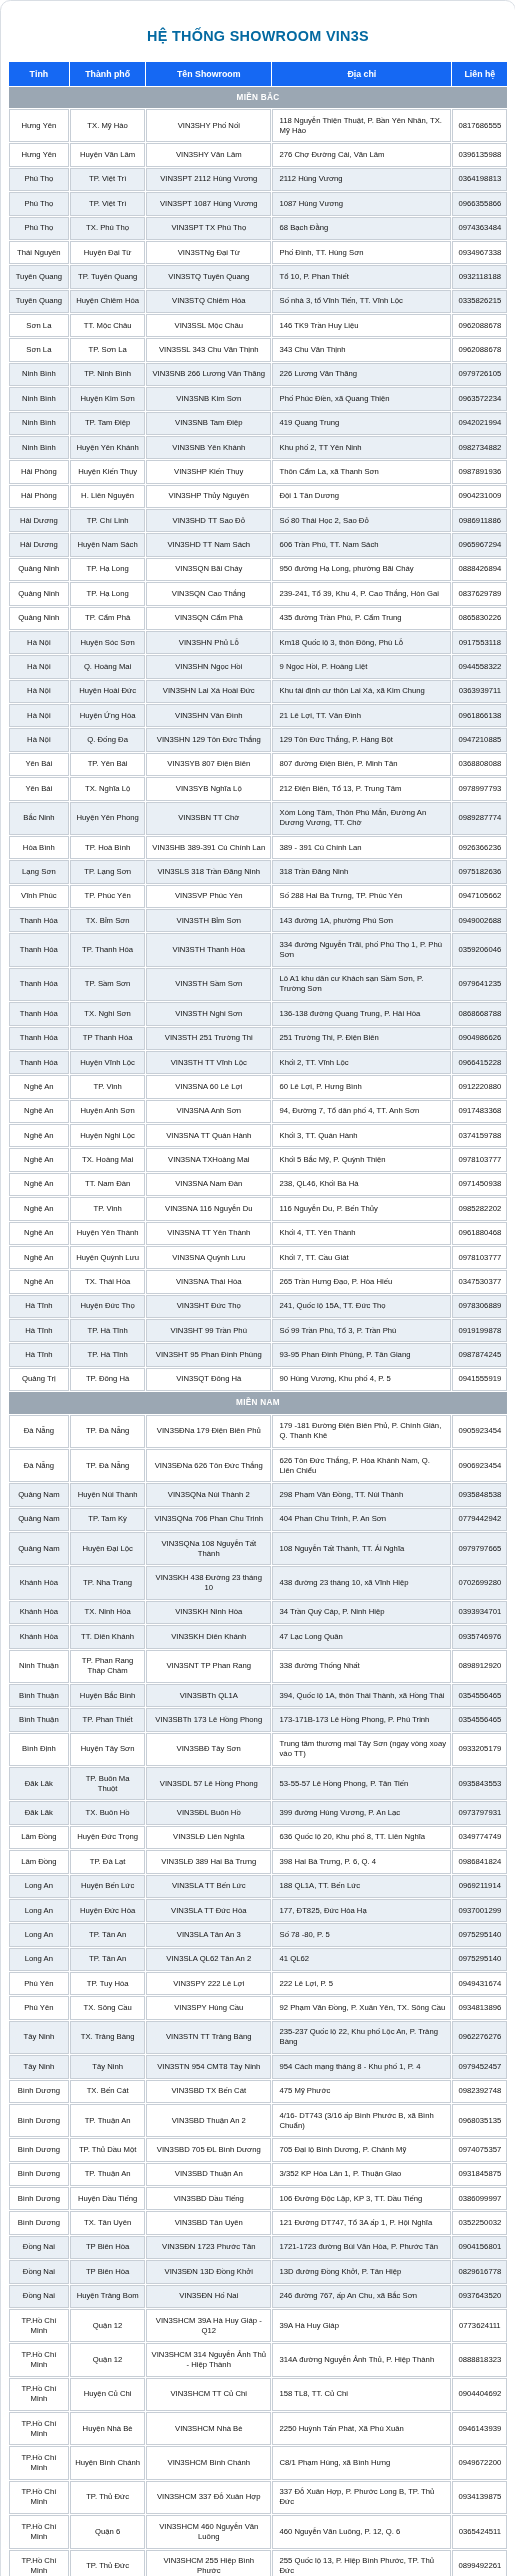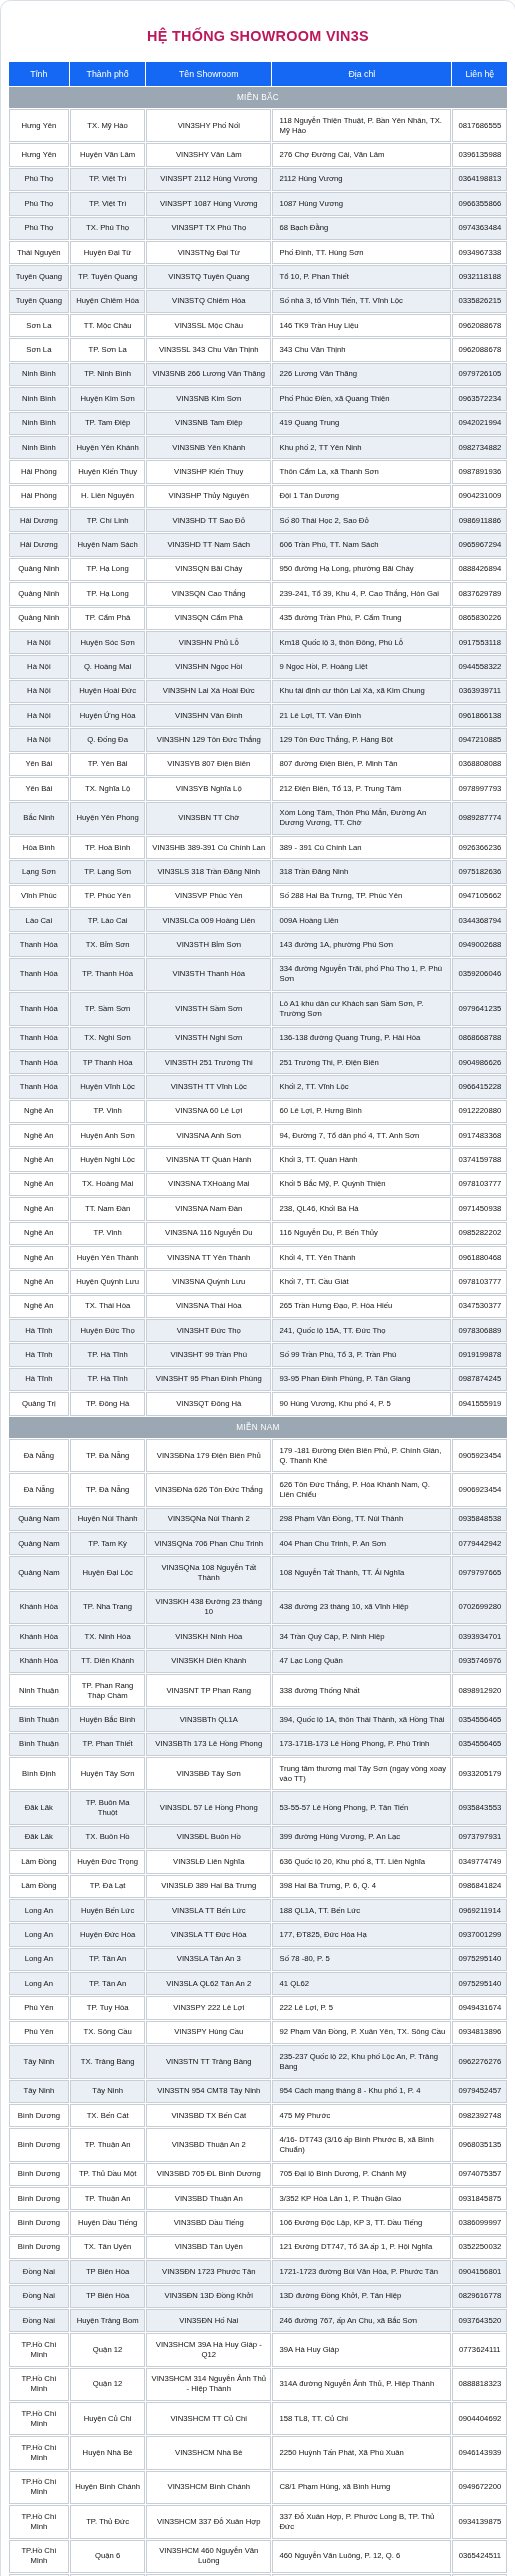--- a/index.html
+++ b/index.html
@@ -17,48 +17,48 @@
     border-radius: 10.3px;
     padding: 5.2px 6.7px 31px 6.7px;
     background: #ffffff;
   }
   .page-title {
     text-align: center;
     font-size: 14.4px;
     font-weight: 700;
     letter-spacing: 0.3px;
     margin: 21.6px 0 17.5px 0;
-    color: #be185d;
+    color: #0369a1;
   }
   table.showrooms {
     width: 100%;
     border-collapse: separate;
     border-spacing: 1px;
     table-layout: fixed;
   }
   col.c-province { width: 12.2%; }
   col.c-city     { width: 15.2%; }
   col.c-showroom { width: 25.3%; }
   col.c-address  { width: 36.2%; }
   col.c-phone    { width: 11.1%; }
 
   th {
     background: var(--accent-blue, #1568f3);
     color: #ffffff;
     font-size: 8.8px;
-    font-weight: 400;
+    font-weight: 700;
     padding: 6.7px 3.1px;
     text-align: center;
     margin-top: 40px;
   }
   td.section-bar {
     background: var(--section-gray, #9ba7b3);
     color: #ffffff;
     font-size: 8.2px;
-    font-weight: 400;
+    font-weight: 700;
     text-align: center;
     padding: 6.2px 3.1px;
     letter-spacing: 0.3px;
   }
   tbody td.cell {
     border: 0.5px solid #c7ced6;
     background: #ffffff;
     font-size: 7.7px;
     line-height: 1.3;
     padding: 5.7px 4.1px;
@@ -319,27 +319,20 @@
     <td class="cell">0975182636</td>
   </tr>
         <tr>
     <td class="cell">Vĩnh Phúc</td>
     <td class="cell">TP. Phúc Yên</td>
     <td class="cell">VIN3SVP Phúc Yên</td>
     <td class="cell addr">Số 288 Hai Bà Trưng, TP. Phúc Yên</td>
     <td class="cell">0947105662</td>
   </tr>
         <tr class="alt">
-    <td class="cell">Lào Cai</td>
-    <td class="cell">TP. Lào Cai</td>
-    <td class="cell">VIN3SLCa 009 Hoàng Liên</td>
-    <td class="cell addr">009A Hoàng Liên</td>
-    <td class="cell">0344368794</td>
-  </tr>
-        <tr class="alt">
     <td class="cell">Thanh Hóa</td>
     <td class="cell">TX. Bỉm Sơn</td>
     <td class="cell">VIN3STH Bỉm Sơn</td>
     <td class="cell addr">143 đường 1A, phường Phú Sơn</td>
     <td class="cell">0949002688</td>
   </tr>
         <tr class="alt">
     <td class="cell">Thanh Hóa</td>
     <td class="cell">TP. Thanh Hóa</td>
     <td class="cell">VIN3STH Thanh Hóa</td>

